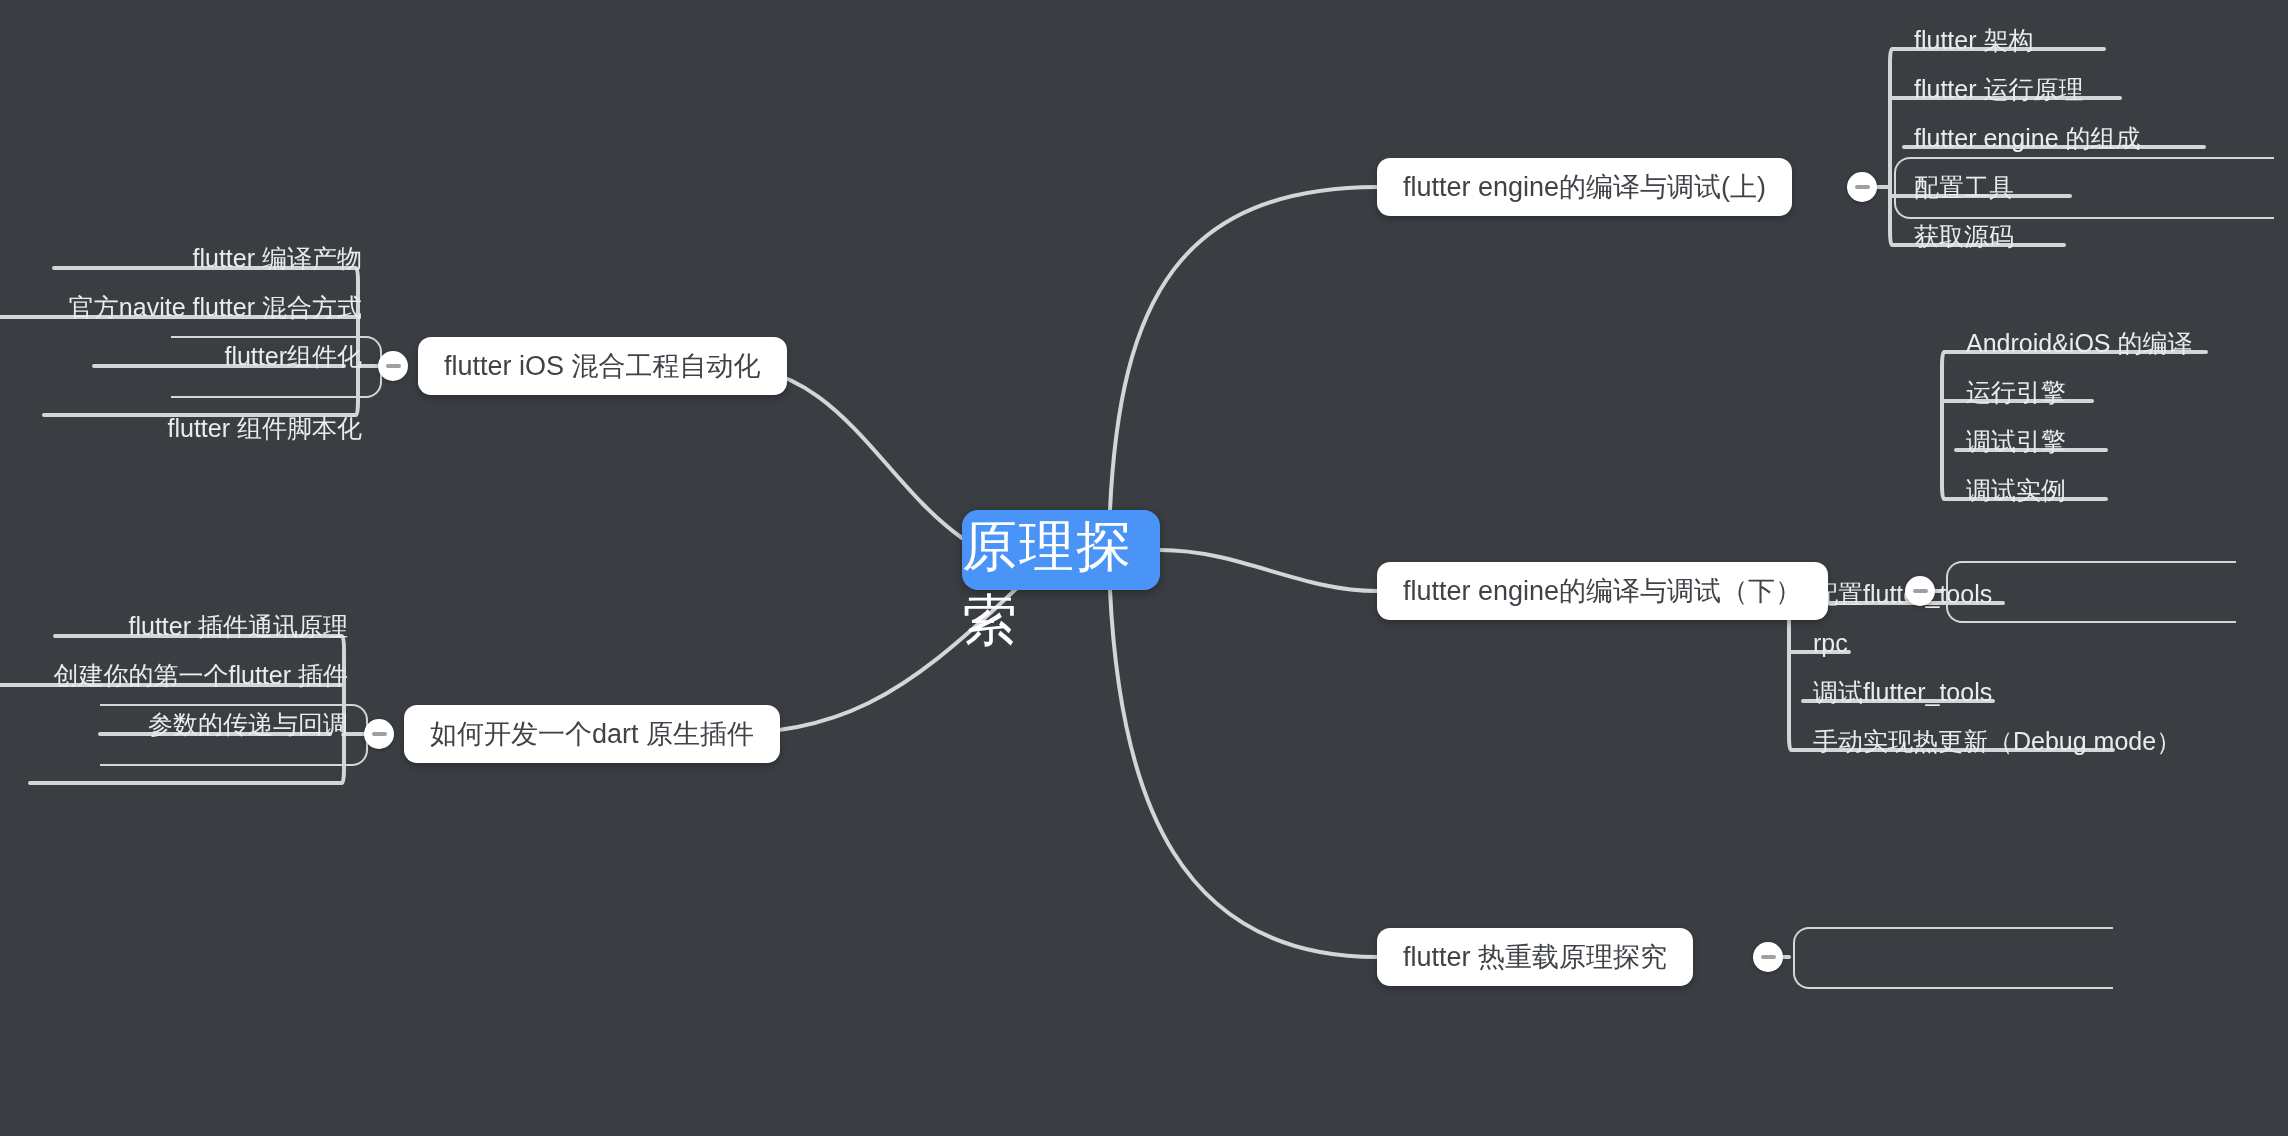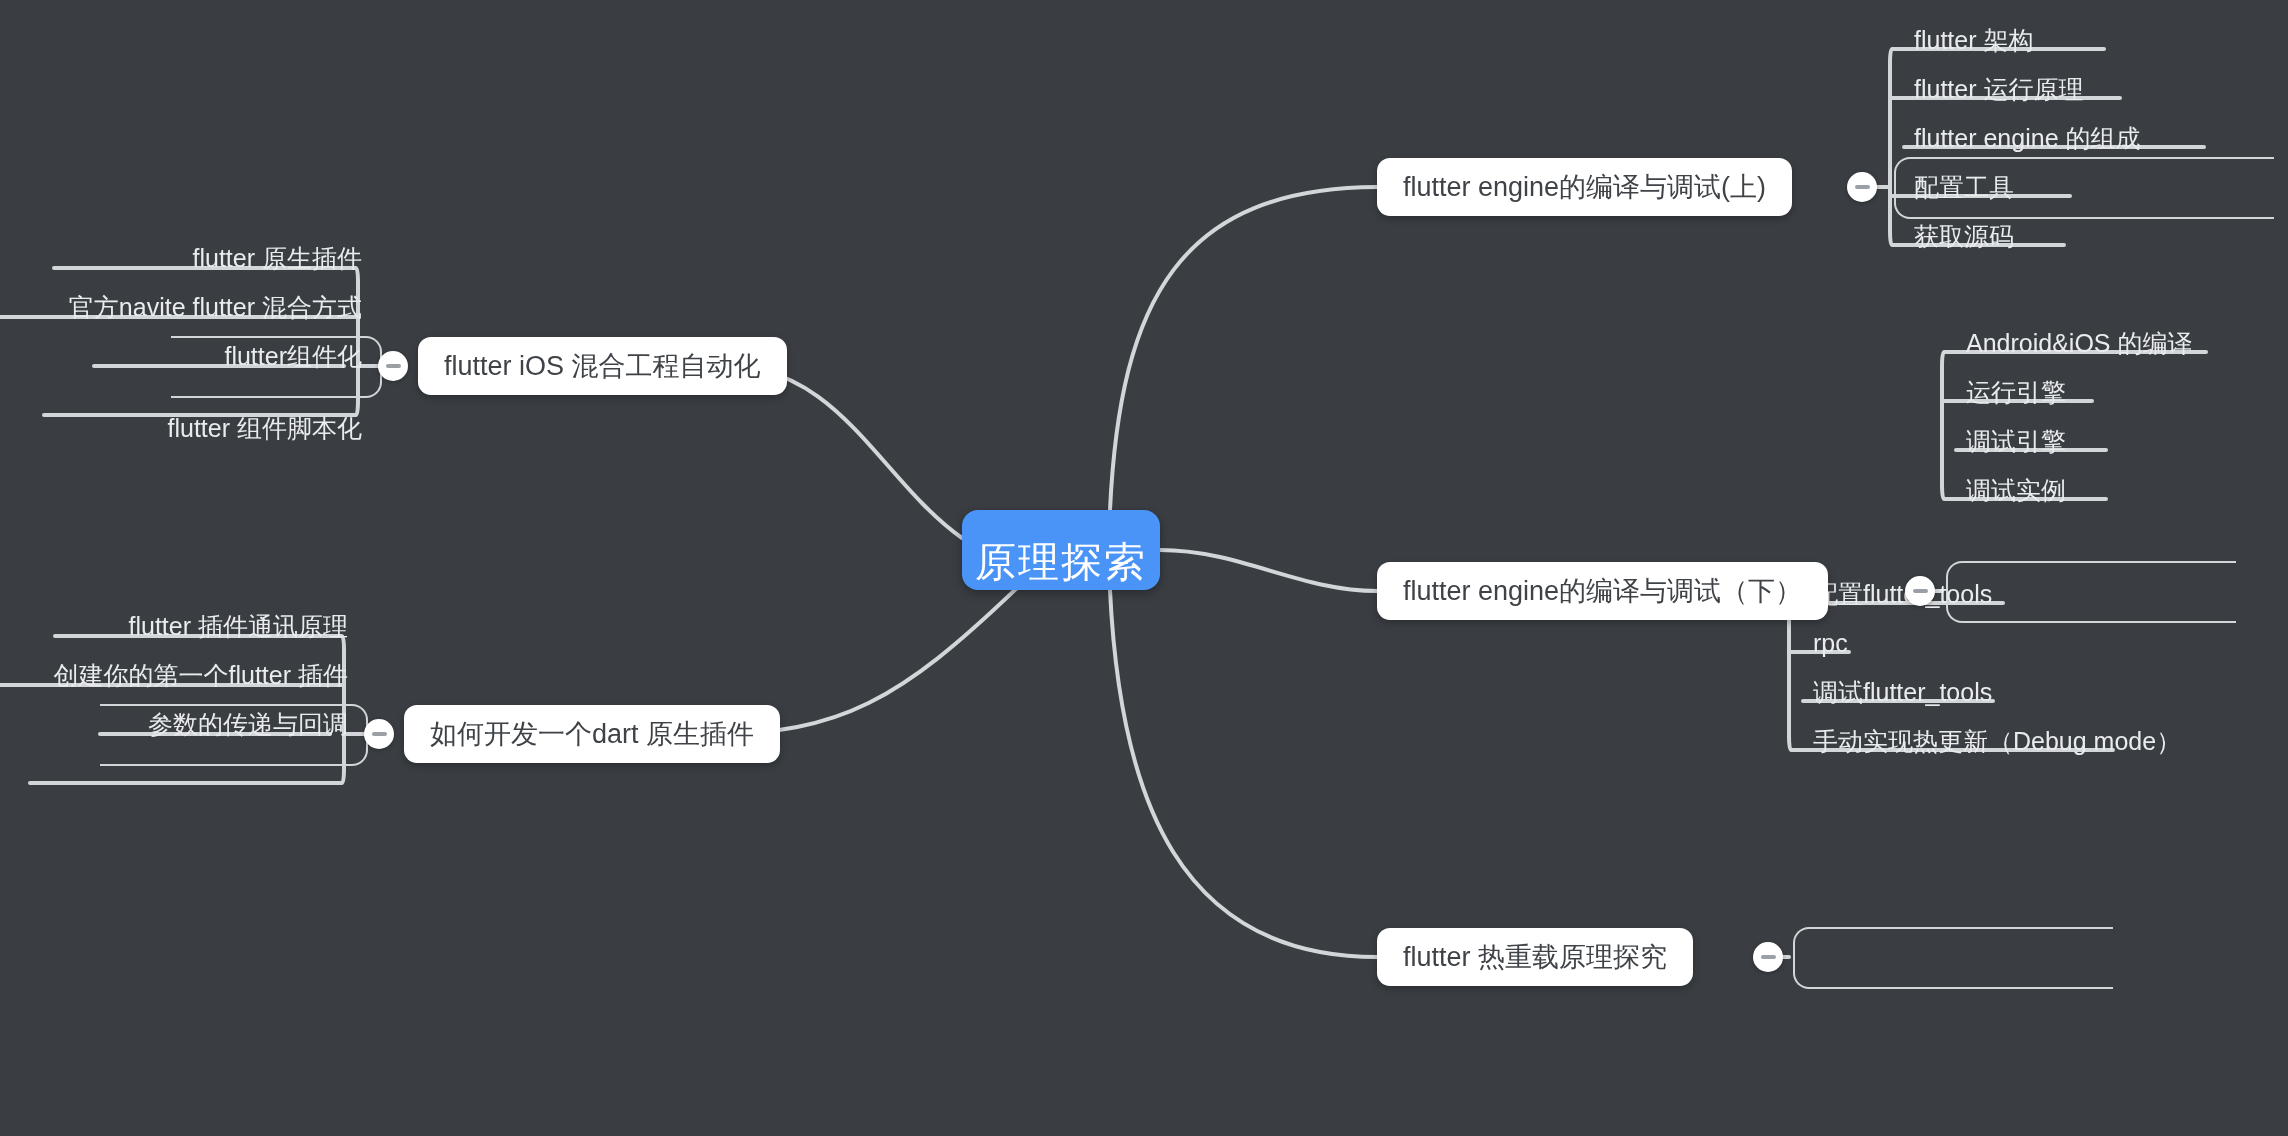--- a/index.html
+++ b/index.html
@@ -8,25 +8,25 @@
     background:#3a3e43;
     font-family:"Liberation Sans","DejaVu Sans",sans-serif;
     position:relative;
   }
   #canvas { position:absolute; inset:0; width:2288px; height:1136px; }
   #edges { position:absolute; inset:0; width:2288px; height:1136px; pointer-events:none; }
 
   
   .root-node{
     position:absolute;
-    display:flex; align-items:flex-end; justify-content:center;
+    display:flex; align-items:flex-start; justify-content:center;
     background:#4a94f7;
     color:#ffffff;
     border-radius:16px;
-    font-size:41px;
+    font-size:55px;
     letter-spacing:2px;
     box-shadow:0 3px 10px rgba(0,0,0,.35);
     z-index:6;
   }
 
   
   .branch-node{
     position:absolute;
     display:flex; align-items:center;
     background:#ffffff;
@@ -223,21 +223,21 @@
   <div class="branch-node" style="left:418px; top:337px;">
     <span>flutter iOS 混合工程自动化</span>
   </div>
   <div class="toggle" style="left:378px; top:351px;">
     <span class="bar"></span>
   </div>
 
   <div class="leaf-sel-box left" style="left:171px; top:336px; width:211px; height:62px;"></div>
 
   <div class="leaf left" style="left:0px; top:238px; width:362px;">
-      <span>flutter 原生插件</span>
+      <span>flutter 编译产物</span>
     </div>
   <div class="leaf left" style="left:0px; top:287px; width:362px;">
       <span>官方navite flutter 混合方式</span>
     </div>
   <div class="leaf left" style="left:0px; top:336px; width:362px;">
       <span>flutter组件化</span>
     </div>
   <div class="leaf left" style="left:0px; top:408px; width:362px;">
       <span>flutter 组件脚本化</span>
     </div>

